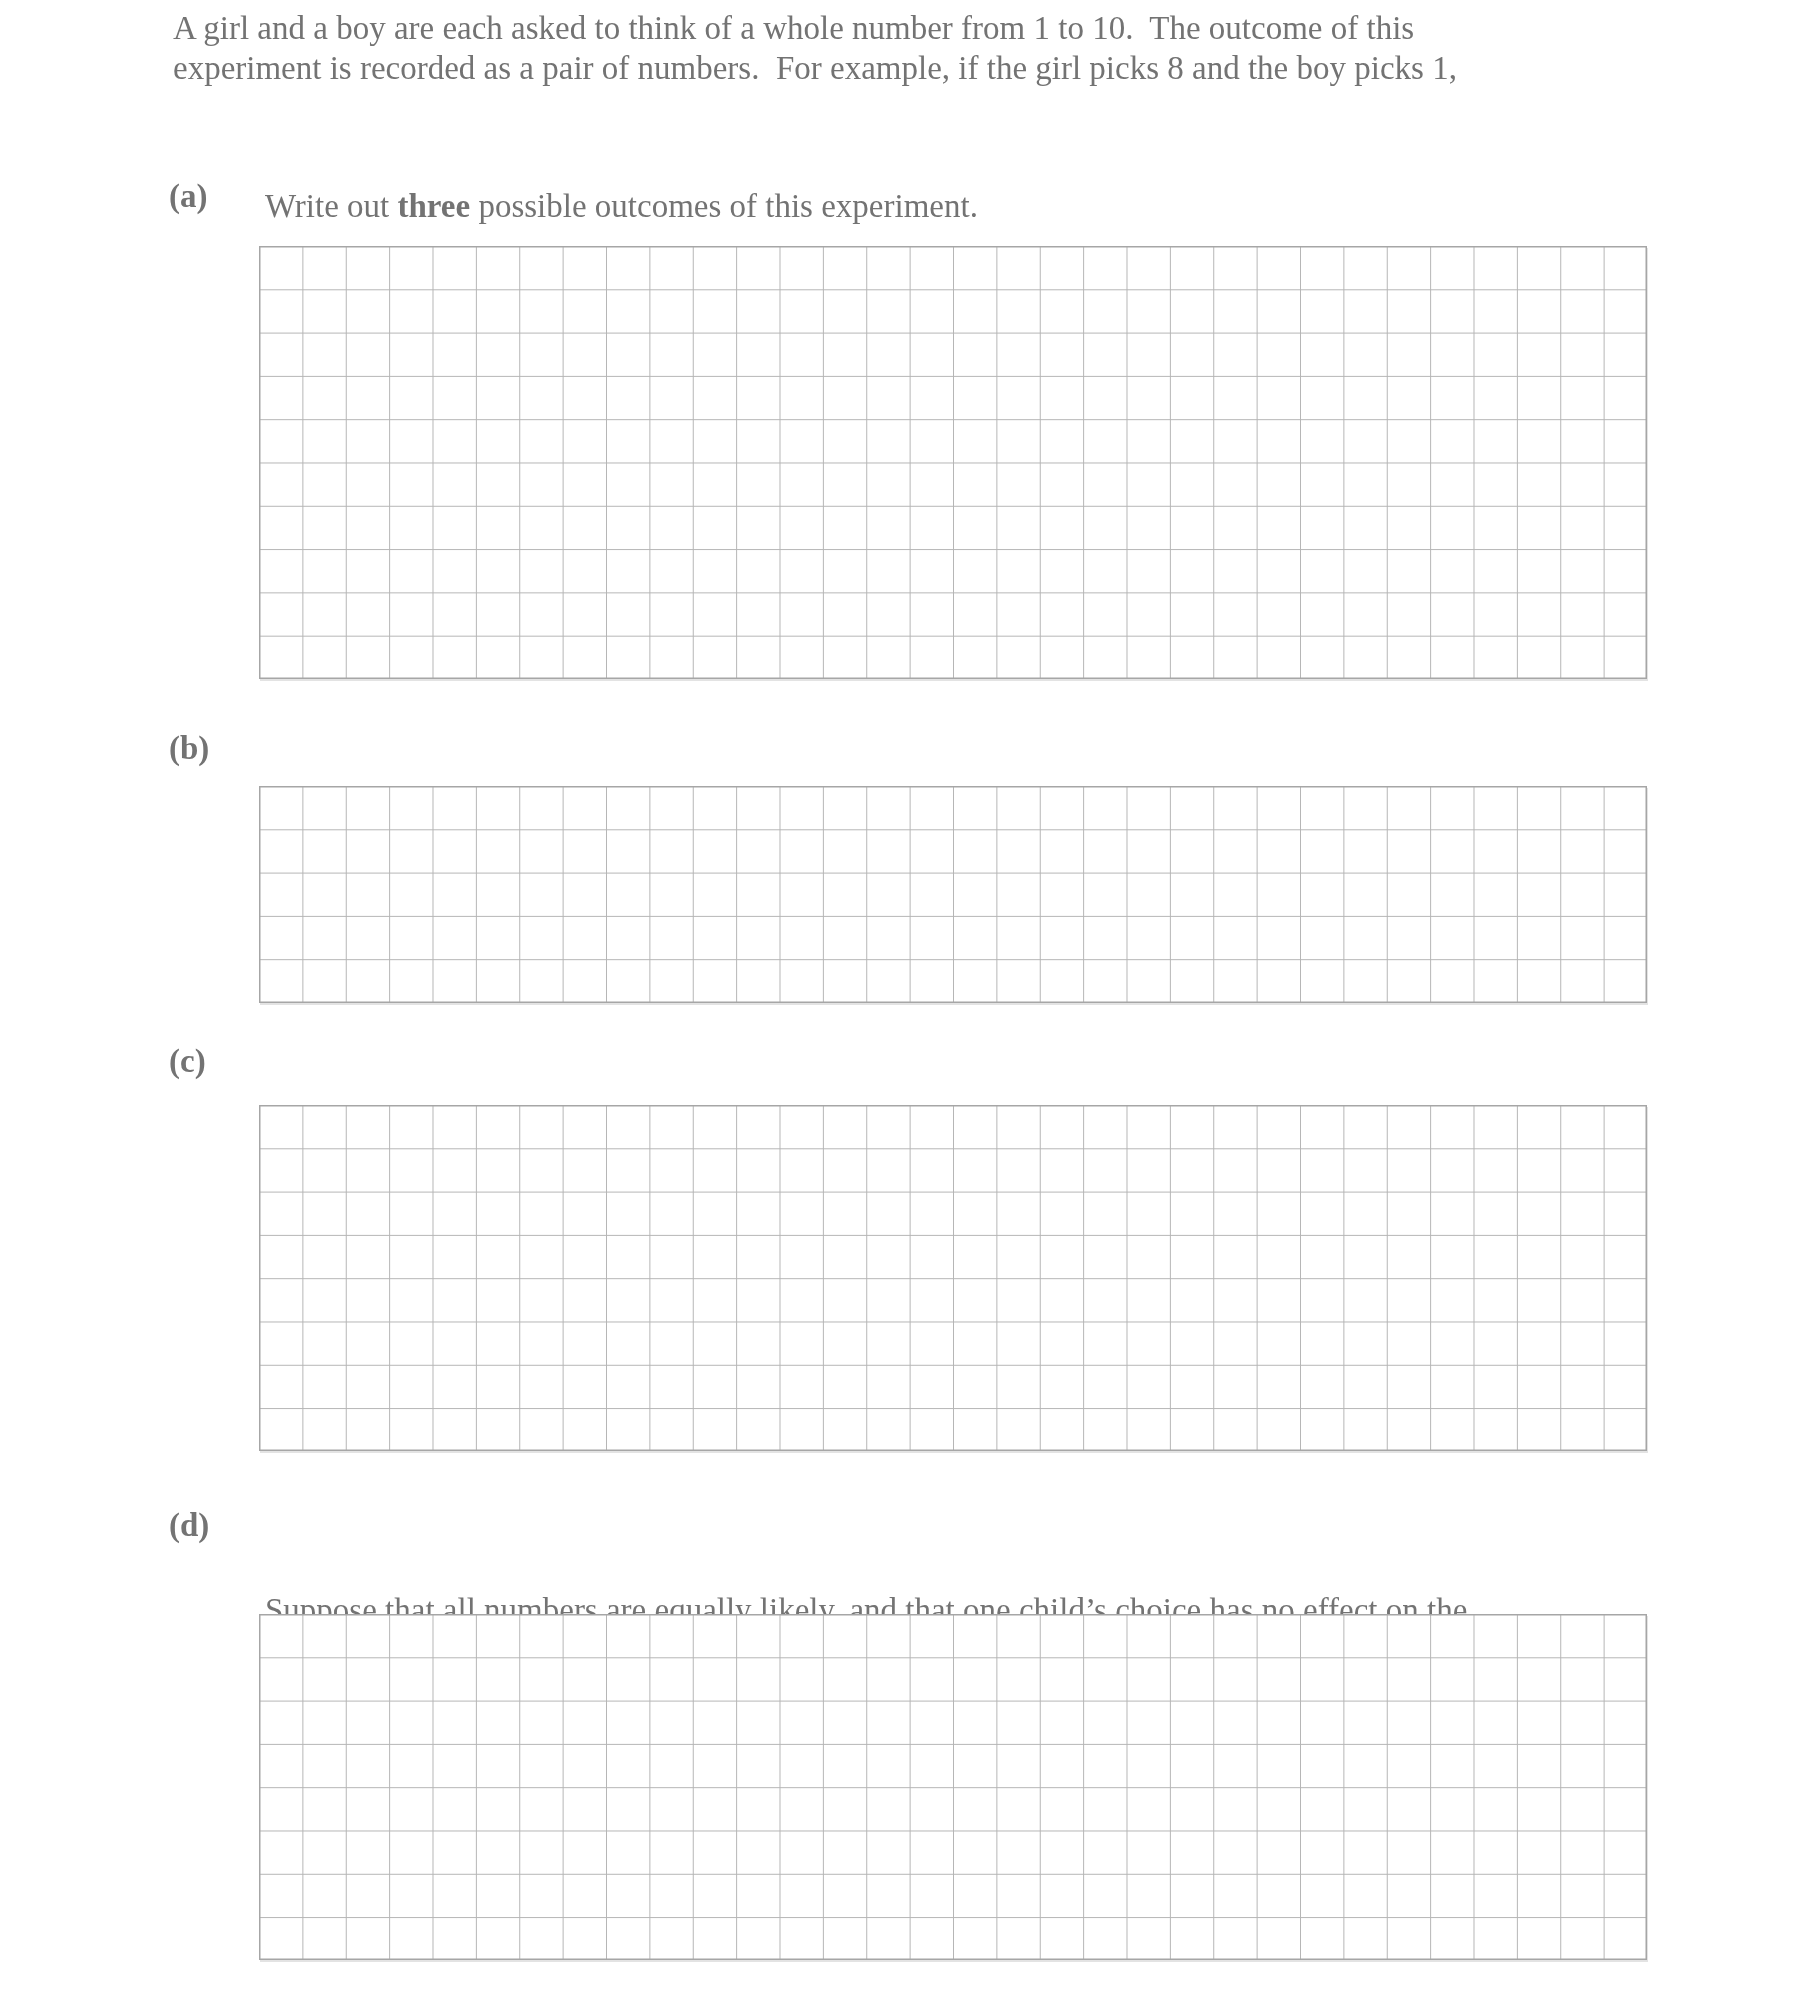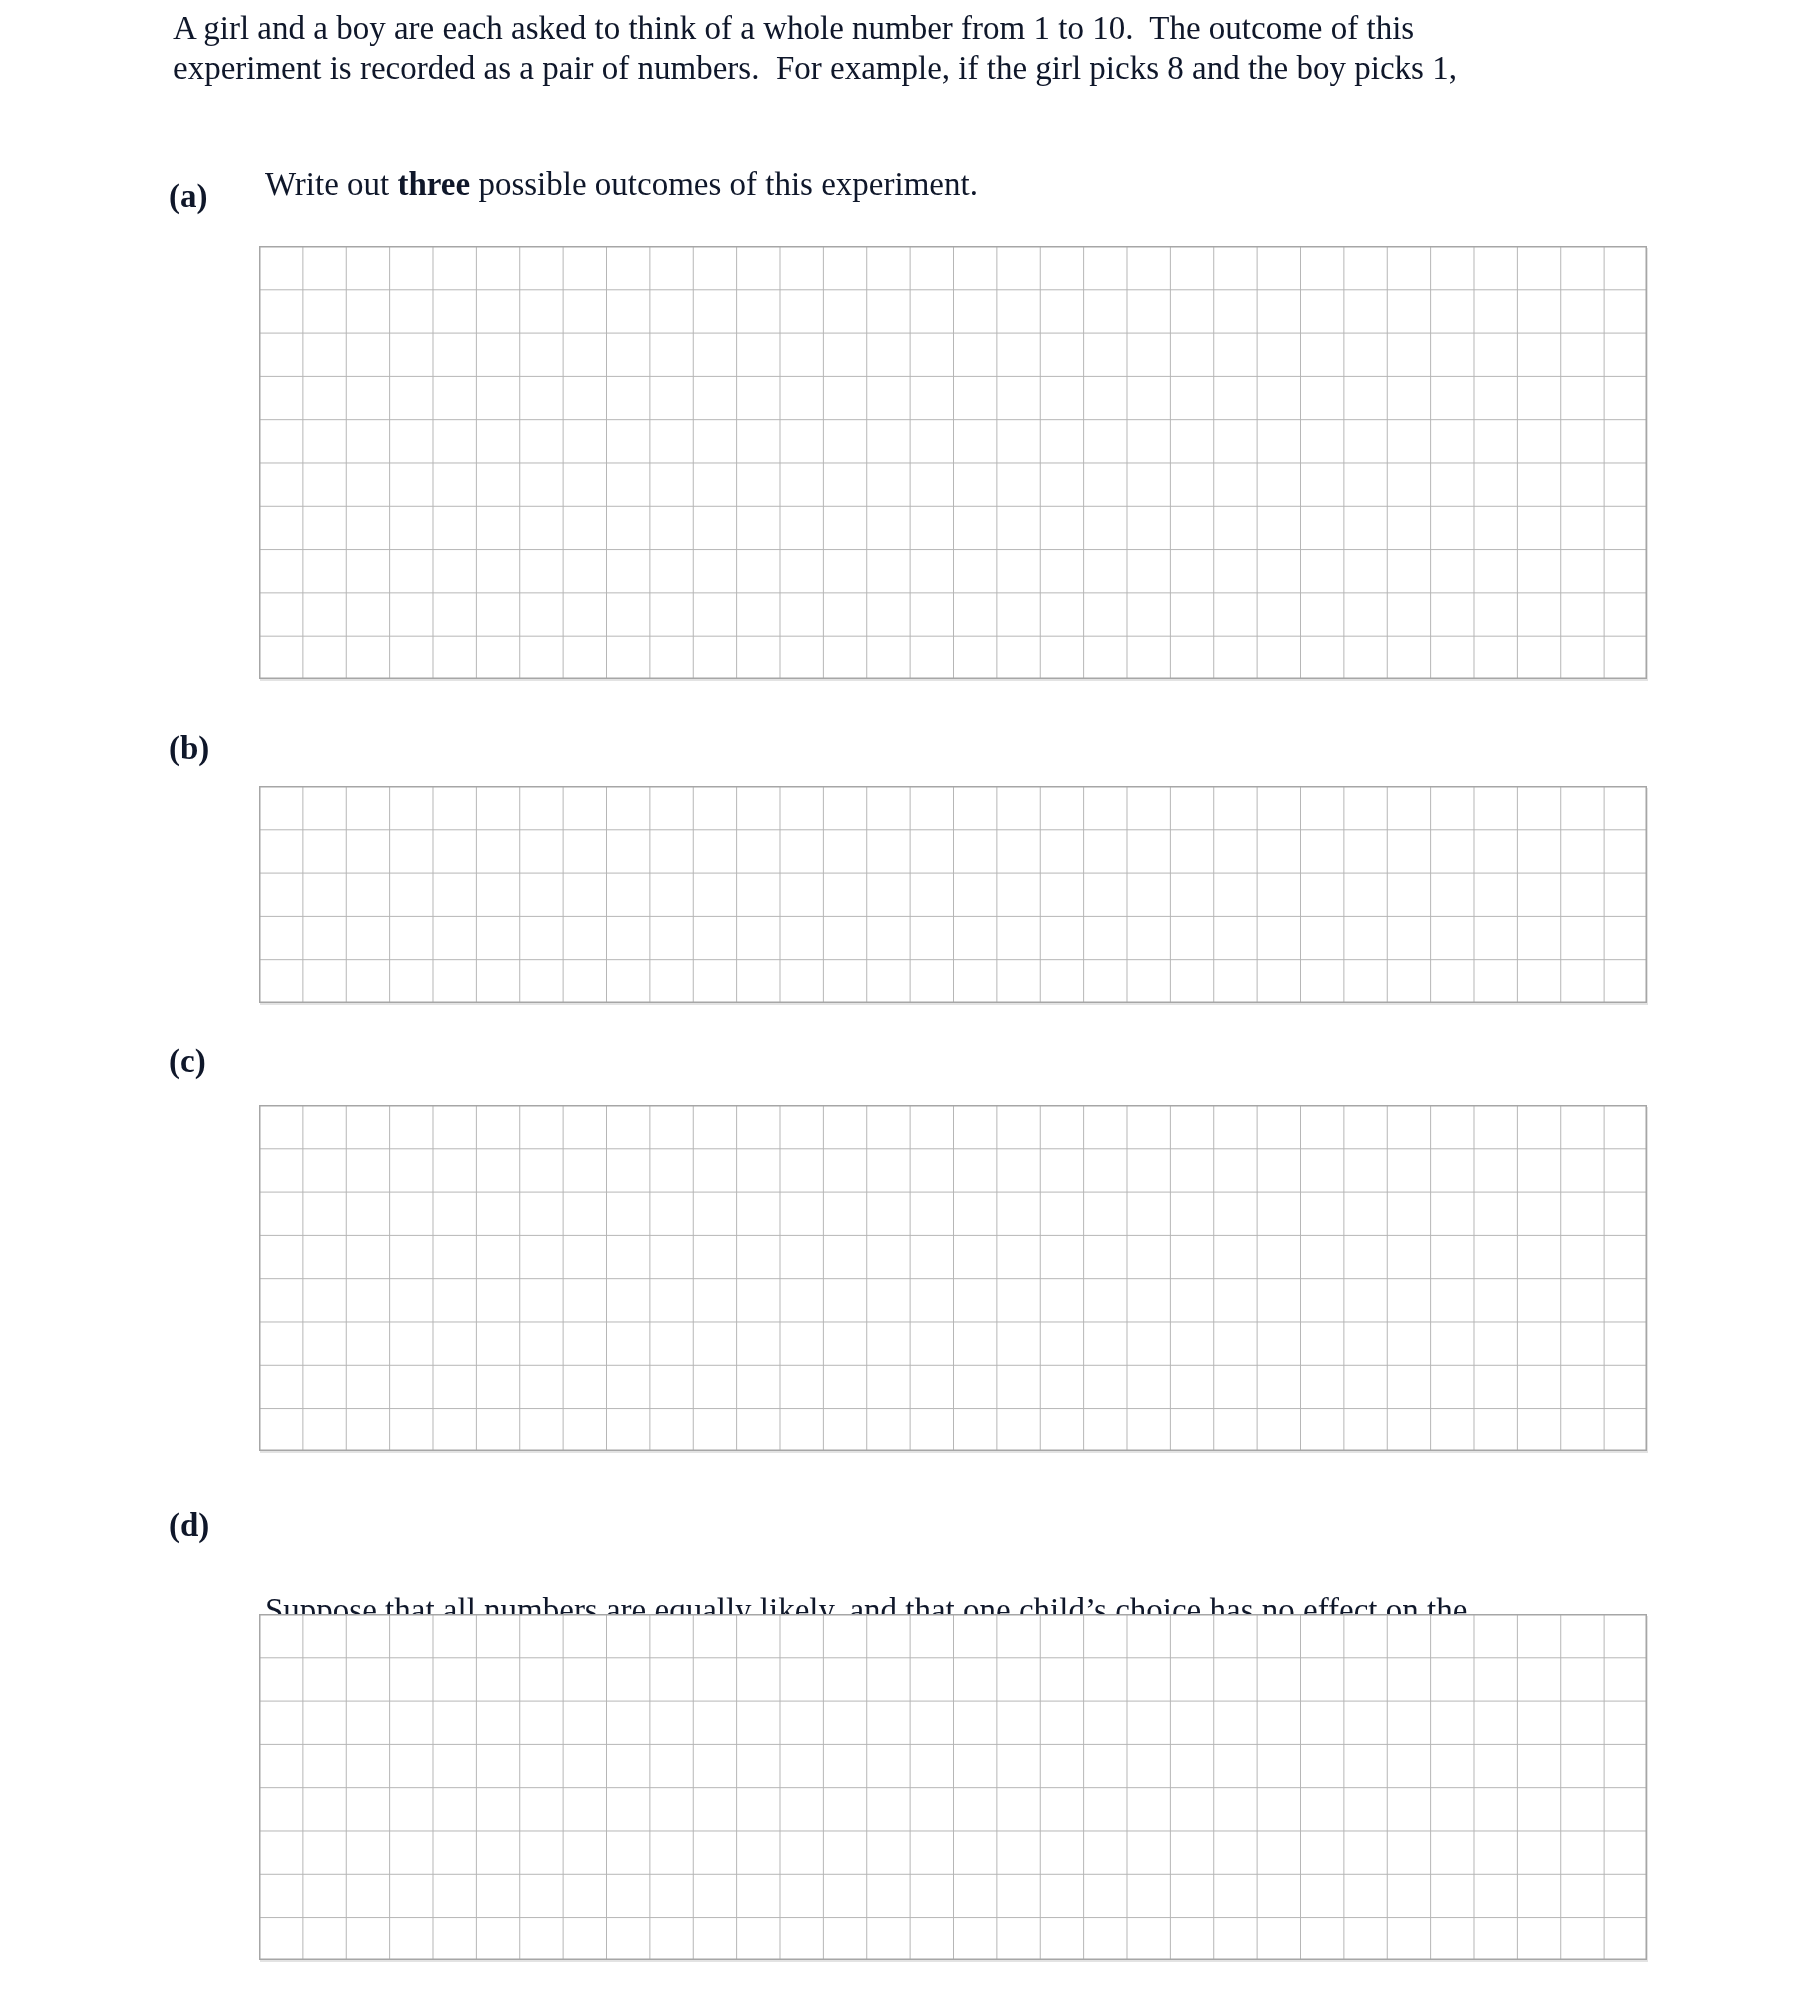--- a/index.html
+++ b/index.html
@@ -3,21 +3,21 @@
 <meta charset="utf-8">
 <style>
   html, body { margin: 0; padding: 0; background: #ffffff; }
   .page {
     position: relative;
     width: 1819px;
     height: 2003px;
     background: #ffffff;
     font-family: "Liberation Serif", "DejaVu Serif", serif;
     font-size: 33px;
-    color: #0f172a;
+    color: #737373;
     overflow: hidden;
   }
   .intro {
     position: absolute;
     left: 173px;
     top: 8px;
     width: 1480px;
     line-height: 40px;
   }
   .line { white-space: pre-wrap; }
@@ -29,21 +29,21 @@
     white-space: pre-wrap;
   }
   .q-text {
     position: absolute;
     left: 265px;
     line-height: 40px;
     white-space: pre-wrap;
   }
   .b { font-weight: bold; }
   .qa-label { top: 176px; }
-  .qa-text  { top: 164px; }
+  .qa-text  { top: 186px; }
   .qb-label { top: 728px; }
   .qb-text  { top: 728px; }
   .qc-label { top: 1041px; }
   .qc-text  { top: 1041px; }
   .qd-label { top: 1505px; }
   .qd-text  { top: 1505px; line-height: 42px; width: 1320px; }
   .grid {
     position: absolute;
     left: 259px;
     background-color: #ffffff;

